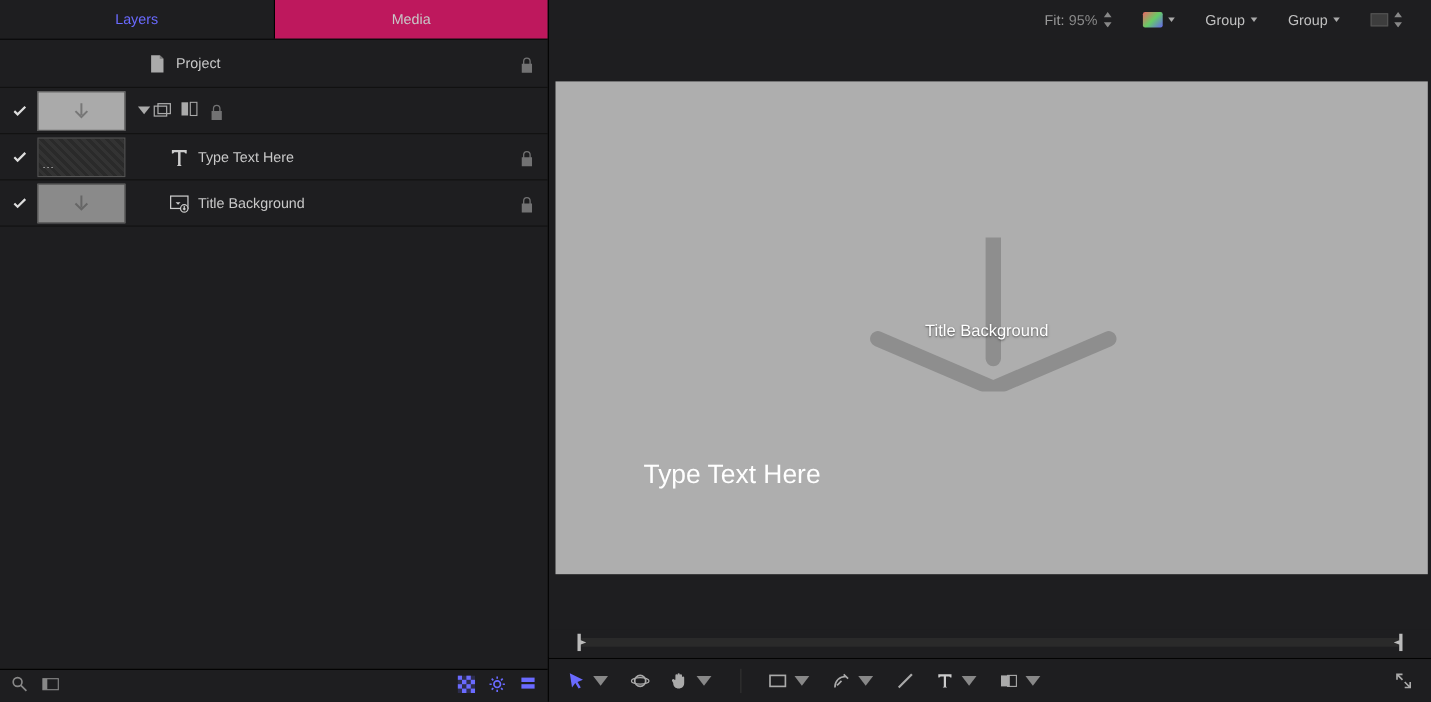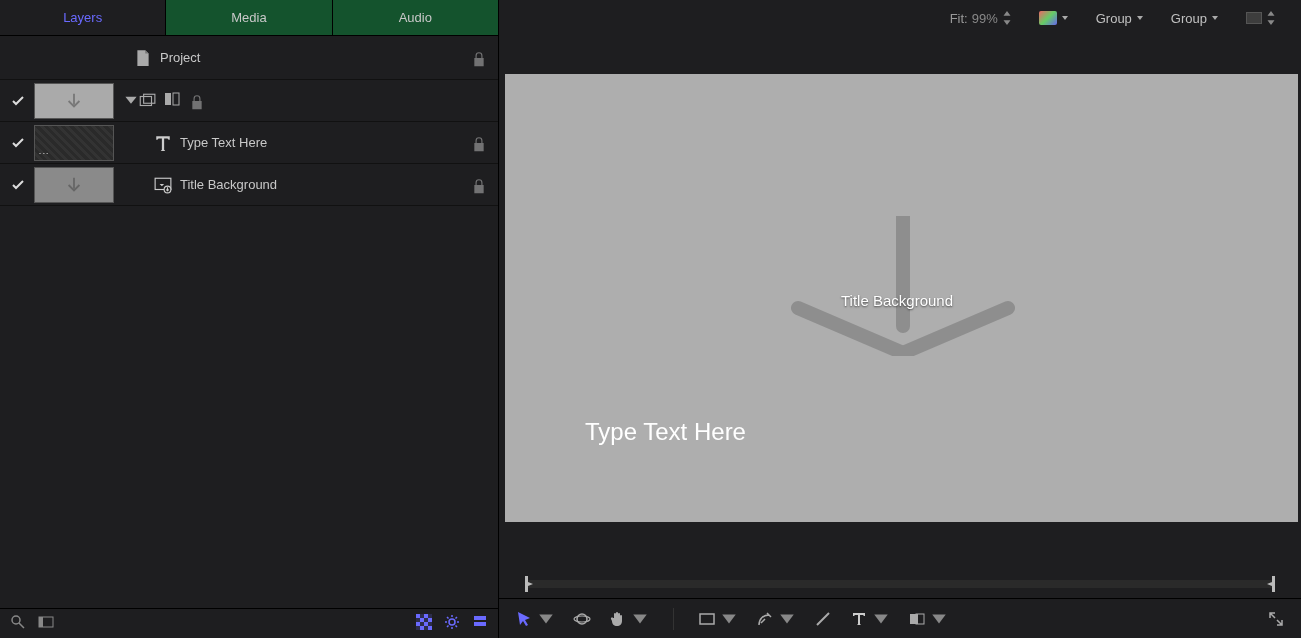--- a/index.html
+++ b/index.html
@@ -23,21 +23,21 @@
 .tabs {
   display: flex;
   height: 36px;
   border-bottom: 1px solid #000;
 }
 .tab {
   flex: 1;
   display: flex;
   align-items: center;
   justify-content: center;
-  background: #14532d;
+  background: #be185d;
   color: #c8c8c8;
   cursor: pointer;
   border-right: 1px solid #000;
 }
 .tab.active {
   background: #1e1e20;
   color: #6a6aff;
 }
 .tab:last-child { border-right: none; }
 .layer-rows {
@@ -207,21 +207,20 @@
 .bt-item svg { width: 18px; height: 18px; }
 .sep { width: 1px; height: 22px; background: #333; margin: 0 6px; }
 </style>
 </head>
 <body>
 
 <div class="left-panel">
   <div class="tabs">
     <div class="tab active">Layers</div>
     <div class="tab">Media</div>
-    <div class="tab">Audio</div>
   </div>
 
   <div class="layer-rows">
 
     <div class="row project">
       <div class="chk"></div>
       <div class="spacer-left"></div>
       <span class="row-icon">
         <svg viewBox="0 0 16 16">
             <path fill="#aaa" d="M3 1h7l3 3v11H3z"></path>
@@ -370,21 +369,21 @@
           <rect x="2" y="8" width="12" height="4" fill="#6a6aff"></rect>
         </svg>
     </span>
   </div>
 </div>
 
 <div class="right-side">
   <div class="top-toolbar">
     <div class="toolbar-item">
       <span class="fit-label">Fit:</span>
-      <span class="fit-pct">99%</span>
+      <span class="fit-pct">95%</span>
       <svg class="stepper" viewBox="0 0 8 12">
           <path fill="#888" d="M4 0l3 4H1zM4 12l3-4H1z"></path>
         </svg>
     </div>
     <div class="toolbar-item">
       <span class="color-icon"></span>
       <svg class="chev" viewBox="0 0 8 8">
           <path fill="#aaa" d="M1 2l3 4 3-4z"></path>
         </svg>
     </div>

